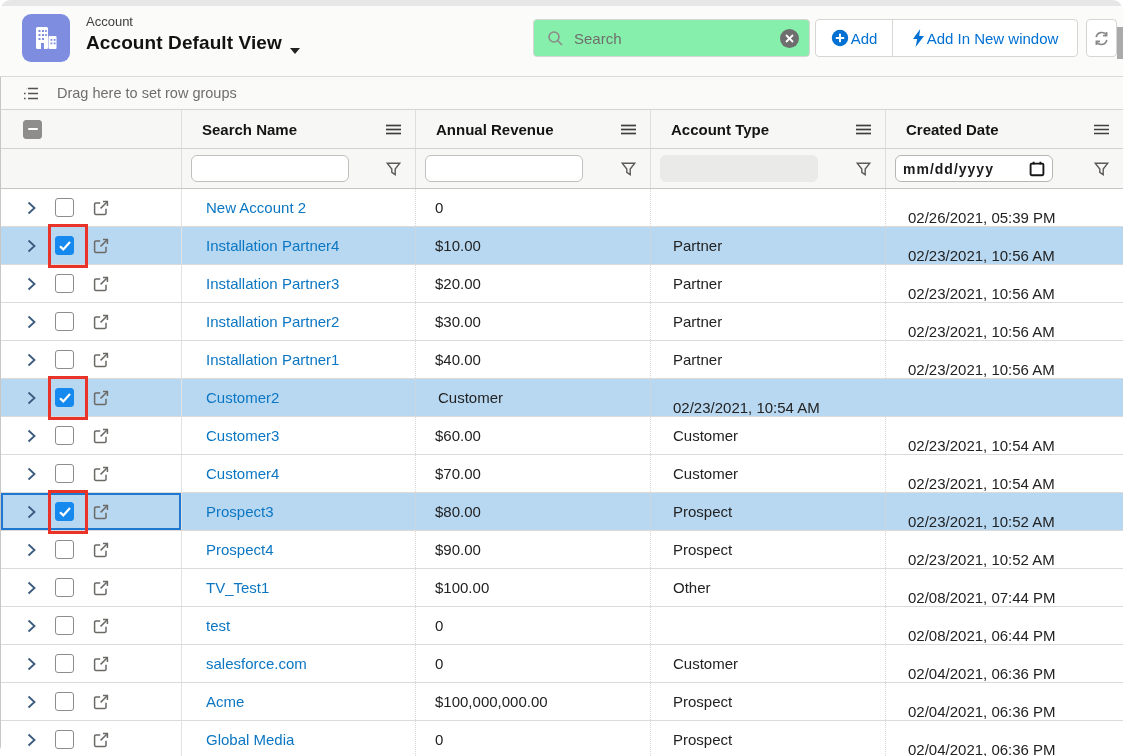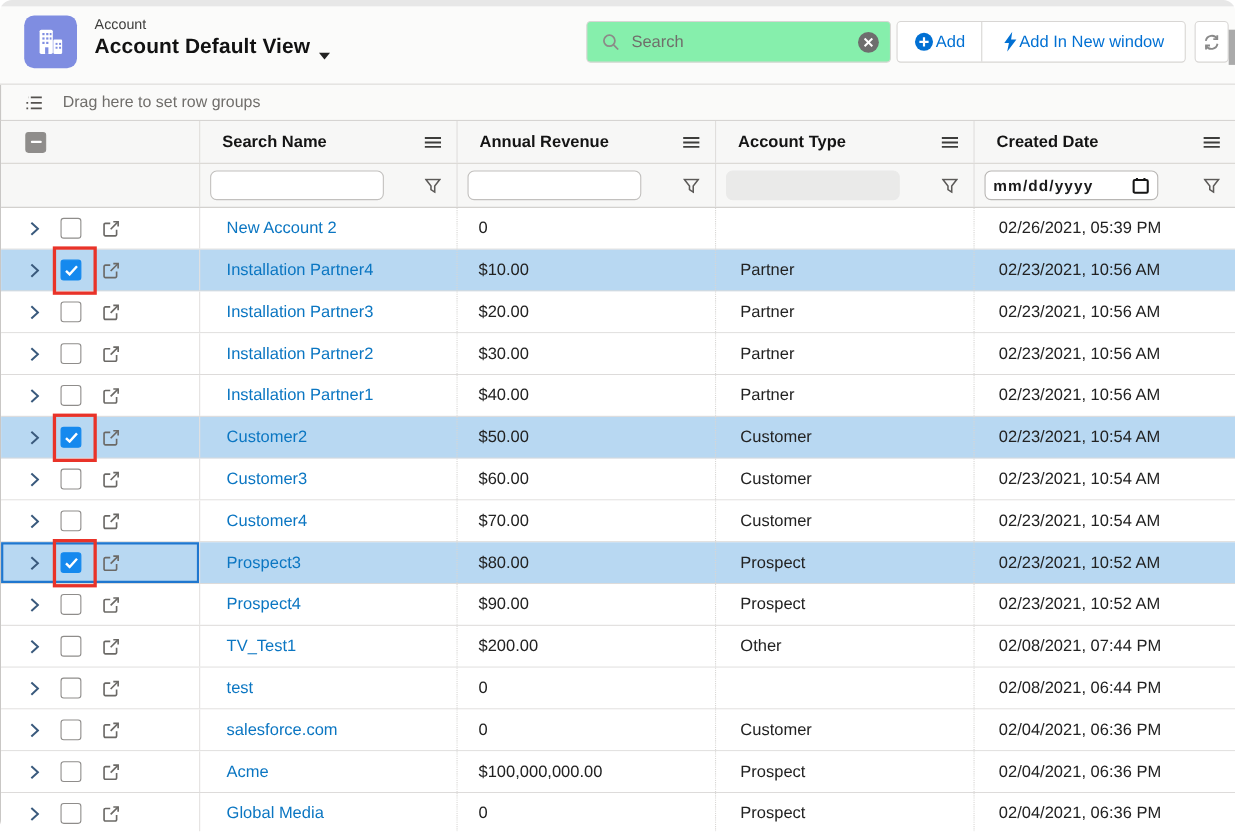--- a/index.html
+++ b/index.html
@@ -67,21 +67,21 @@
   .date-ph + svg { margin-left:auto; }
   .funnel { margin-left:auto; }
 
   
   .row { position:relative; display:flex; height:38px; border-bottom:1px solid #dddbda; background:#fff; }
   .row.selected { background:#b8d8f2; }
   .cell { display:flex; align-items:center; overflow:hidden; white-space:nowrap; }
   .c-name.cell { padding-left:24px;text-align:center; }
   .c-revenue.cell { padding-left:19px; }
   .c-type.cell { padding-left:22px; }
-  .c-date.cell { padding-left:22px; }
+  .c-date.cell { padding-left:22px;align-items:flex-end; }
   .c-name.cell, .c-revenue.cell, .c-type.cell { border-right:1px dotted #d8d6d4; }
   .row .c-controls { border-right:1px solid #e4e2e0; padding-left:26px; overflow:visible; }
 
   .cell-text { font-size:15px; color:#222; }
   .link { font-size:15px; color:#0b76c2; text-decoration:none; }
 
   .cb { width:19px; height:19px; border:1.5px solid #8f8d8b; border-radius:3px; background:#fff;
         display:flex; align-items:center; justify-content:center; flex:0 0 auto; }
   .row .chevron { margin-right:19px; }
   .row .cb { margin-right:18px; }
@@ -435,23 +435,20 @@
       <svg width="18" height="18" viewBox="0 0 18 18" fill="none" stroke="#6b6966" stroke-width="1.5">
         <path d="M14 9.8 V14.2 a1.2 1.2 0 0 1 -1.2 1.2 H3.8 a1.2 1.2 0 0 1 -1.2 -1.2 V5.2 A1.2 1.2 0 0 1 3.8 4 H8.2"></path>
         <path d="M11 2.6 h4.4 v4.4"></path>
         <line x1="8.6" y1="9.4" x2="15" y2="3"></line>
       </svg>
       <span class="annotation-box"></span>
     </div>
     <div class="cell c-name">
             <a class="link" href="#">Customer2</a>
           </div>
-    <div class="cell c-revenue">
-            <span class="cell-text">$50.00</span>
-          </div>
     <div class="cell c-type">
             <span class="cell-text">Customer</span>
           </div>
     <div class="cell c-date">
             <span class="cell-text">02/23/2021, 10:54 AM</span>
           </div>
   </div>
 
   <div class="row">
     <div class="cell c-controls">
@@ -591,21 +588,21 @@
         <path d="M14 9.8 V14.2 a1.2 1.2 0 0 1 -1.2 1.2 H3.8 a1.2 1.2 0 0 1 -1.2 -1.2 V5.2 A1.2 1.2 0 0 1 3.8 4 H8.2"></path>
         <path d="M11 2.6 h4.4 v4.4"></path>
         <line x1="8.6" y1="9.4" x2="15" y2="3"></line>
       </svg>
 
     </div>
     <div class="cell c-name">
             <a class="link" href="#">TV_Test1</a>
           </div>
     <div class="cell c-revenue">
-            <span class="cell-text">$200.00</span>
+            <span class="cell-text">$100.00</span>
           </div>
     <div class="cell c-type">
             <span class="cell-text">Other</span>
           </div>
     <div class="cell c-date">
             <span class="cell-text">02/08/2021, 07:44 PM</span>
           </div>
   </div>
 
   <div class="row">

